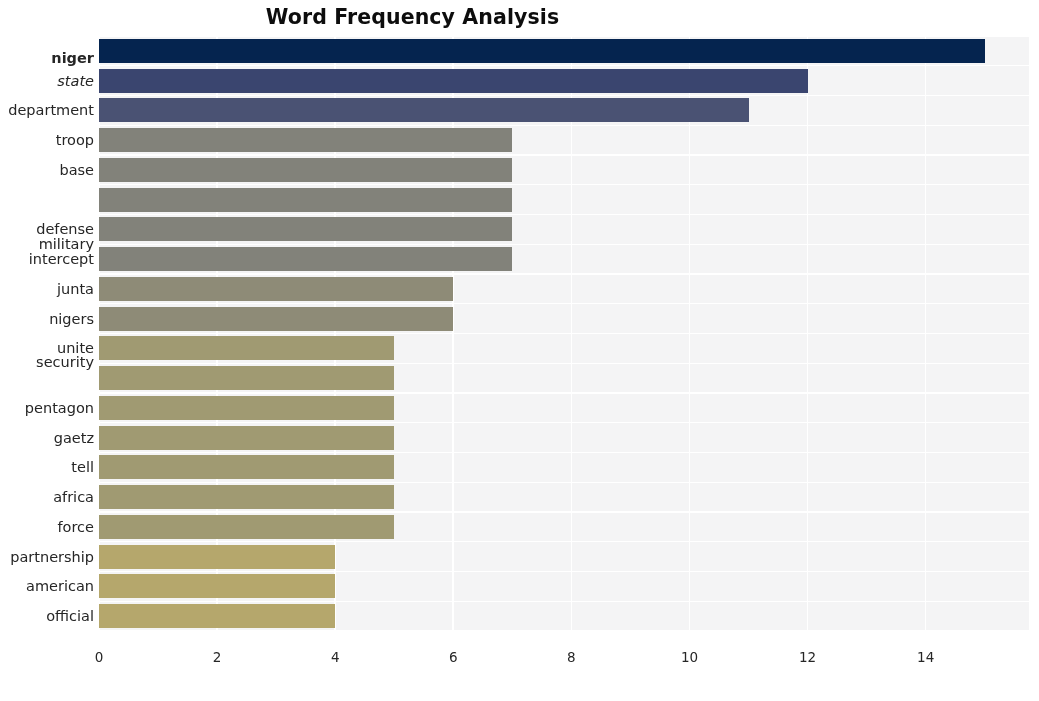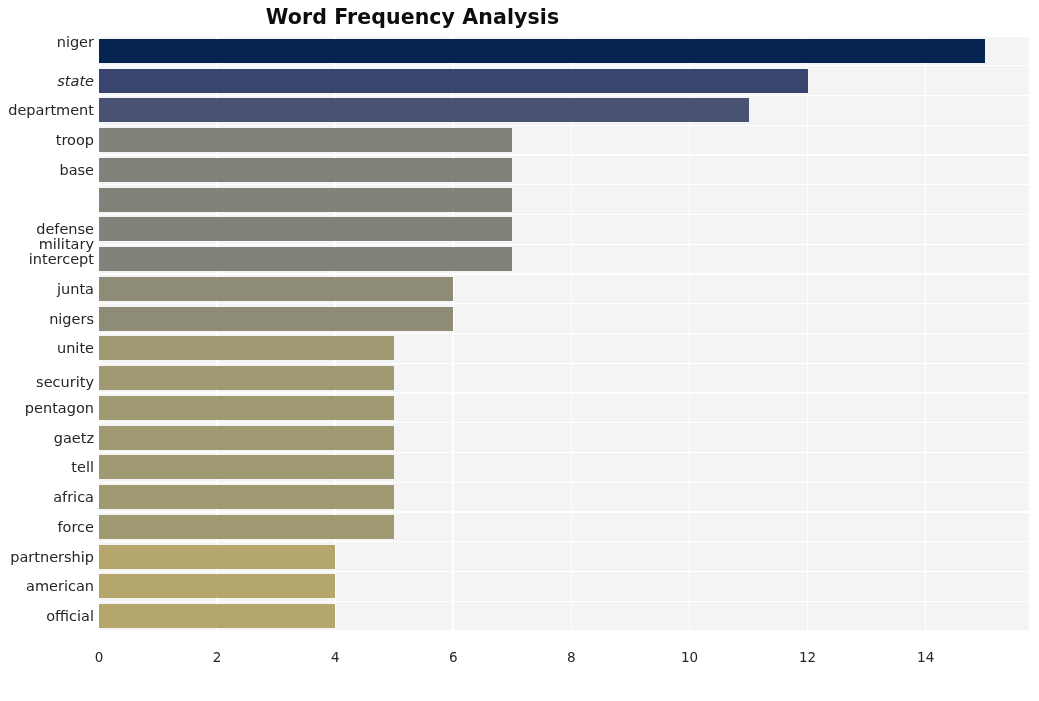--- a/index.html
+++ b/index.html
@@ -161,32 +161,32 @@
         <div class="bar" title="tell: 5" style="top: 419.375px; width: 295.238px; background: rgb(160, 154, 114);"></div>
         <div class="bar" title="africa: 5" style="top: 449.125px; width: 295.238px; background: rgb(160, 154, 114);"></div>
         <div class="bar" title="force: 5" style="top: 478.875px; width: 295.238px; background: rgb(160, 154, 114);"></div>
         <div class="bar" title="partnership: 4" style="top: 508.625px; width: 236.19px; background: rgb(181, 167, 108);"></div>
         <div class="bar" title="american: 4" style="top: 538.375px; width: 236.19px; background: rgb(181, 167, 108);"></div>
         <div class="bar" title="official: 4" style="top: 568.125px; width: 236.19px; background: rgb(181, 167, 108);"></div>
       </div>
   </div>
 
   <div id="ytick-labels">
-      <div class="ytick" style="top: 34px;">niger</div>
+      <div class="ytick" style="top: 50px; font-weight: bold;">niger</div>
       <div class="ytick" style="top: 72.625px; font-style: italic;">state</div>
       <div class="ytick" style="top: 102.375px;">department</div>
       <div class="ytick" style="top: 132.125px;">troop</div>
       <div class="ytick" style="top: 161.875px;">base</div>
       <div class="ytick" style="top: 191.625px; margin-top: 44px;">military</div>
       <div class="ytick" style="top: 221.375px;">defense</div>
       <div class="ytick" style="top: 251.125px;">intercept</div>
       <div class="ytick" style="top: 280.875px;">junta</div>
       <div class="ytick" style="top: 310.625px;">nigers</div>
       <div class="ytick" style="top: 340.375px;">unite</div>
-      <div class="ytick" style="top: 374px; margin-left: 40px;">security</div>
+      <div class="ytick" style="top: 354px; margin-left: 40px;">security</div>
       <div class="ytick" style="top: 399.875px;">pentagon</div>
       <div class="ytick" style="top: 429.625px;">gaetz</div>
       <div class="ytick" style="top: 459.375px;">tell</div>
       <div class="ytick" style="top: 489.125px; text-align: center;">africa</div>
       <div class="ytick" style="top: 518.875px;">force</div>
       <div class="ytick" style="top: 548.625px;">partnership</div>
       <div class="ytick" style="top: 578.375px;">american</div>
       <div class="ytick" style="top: 608.125px;">official</div>
     </div>
   <div id="xtick-labels">

